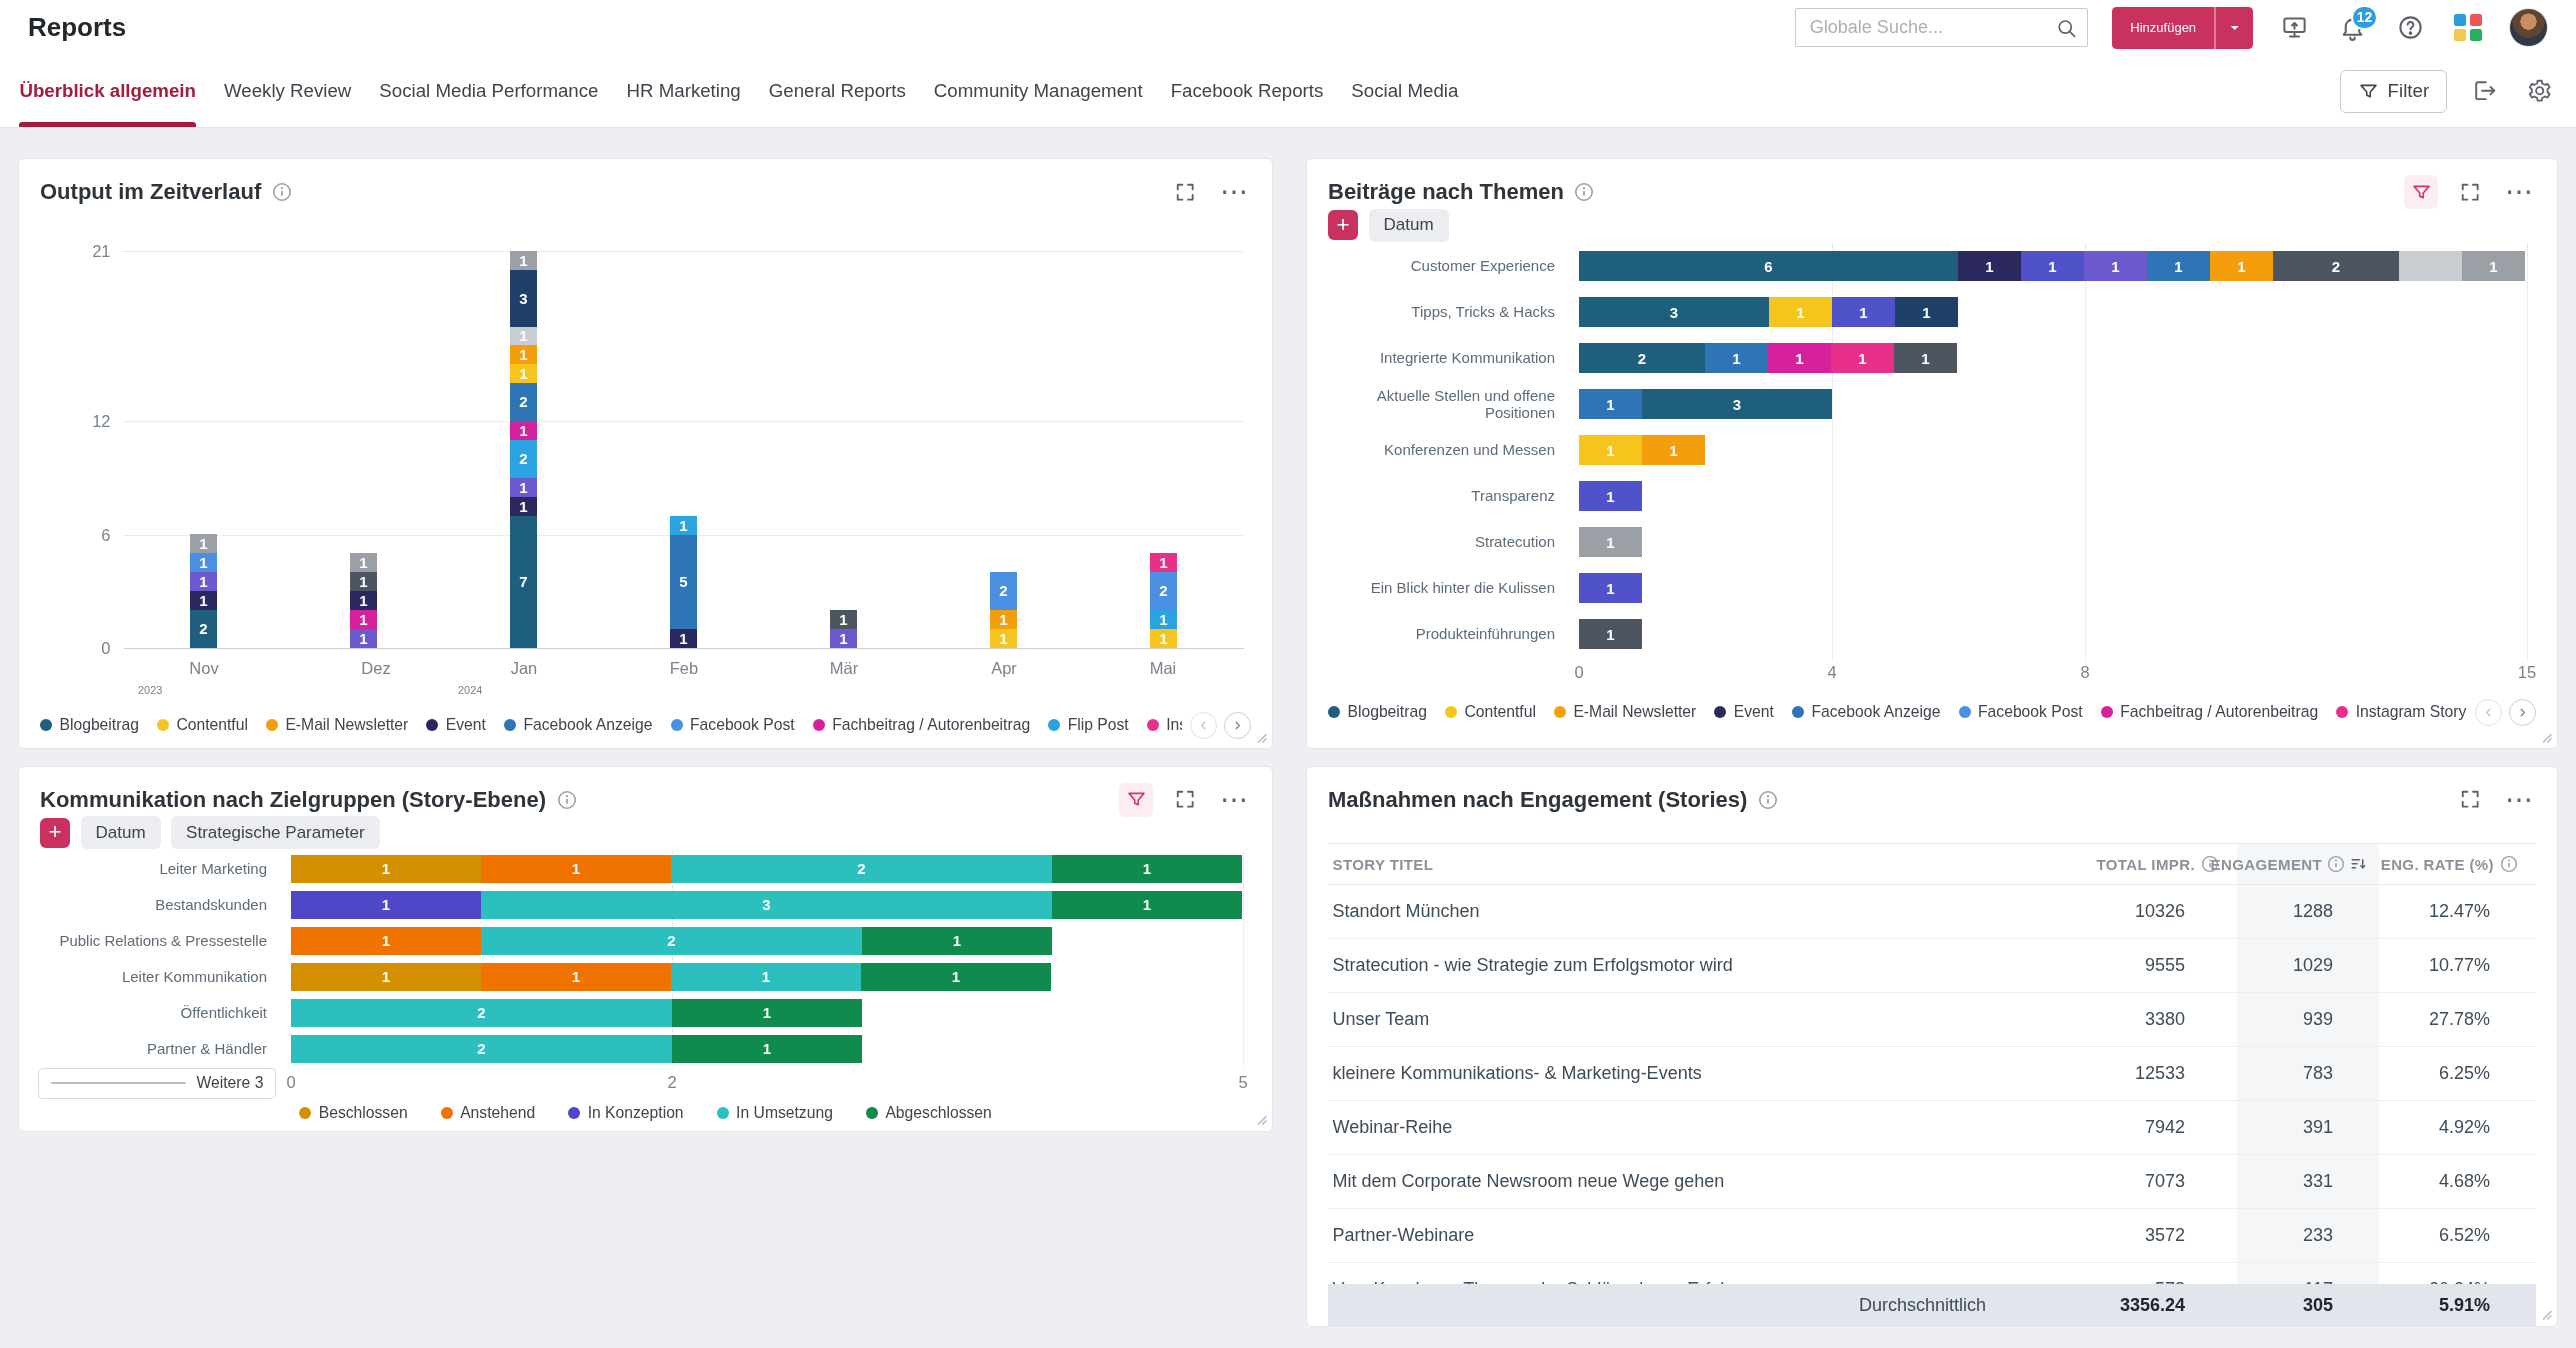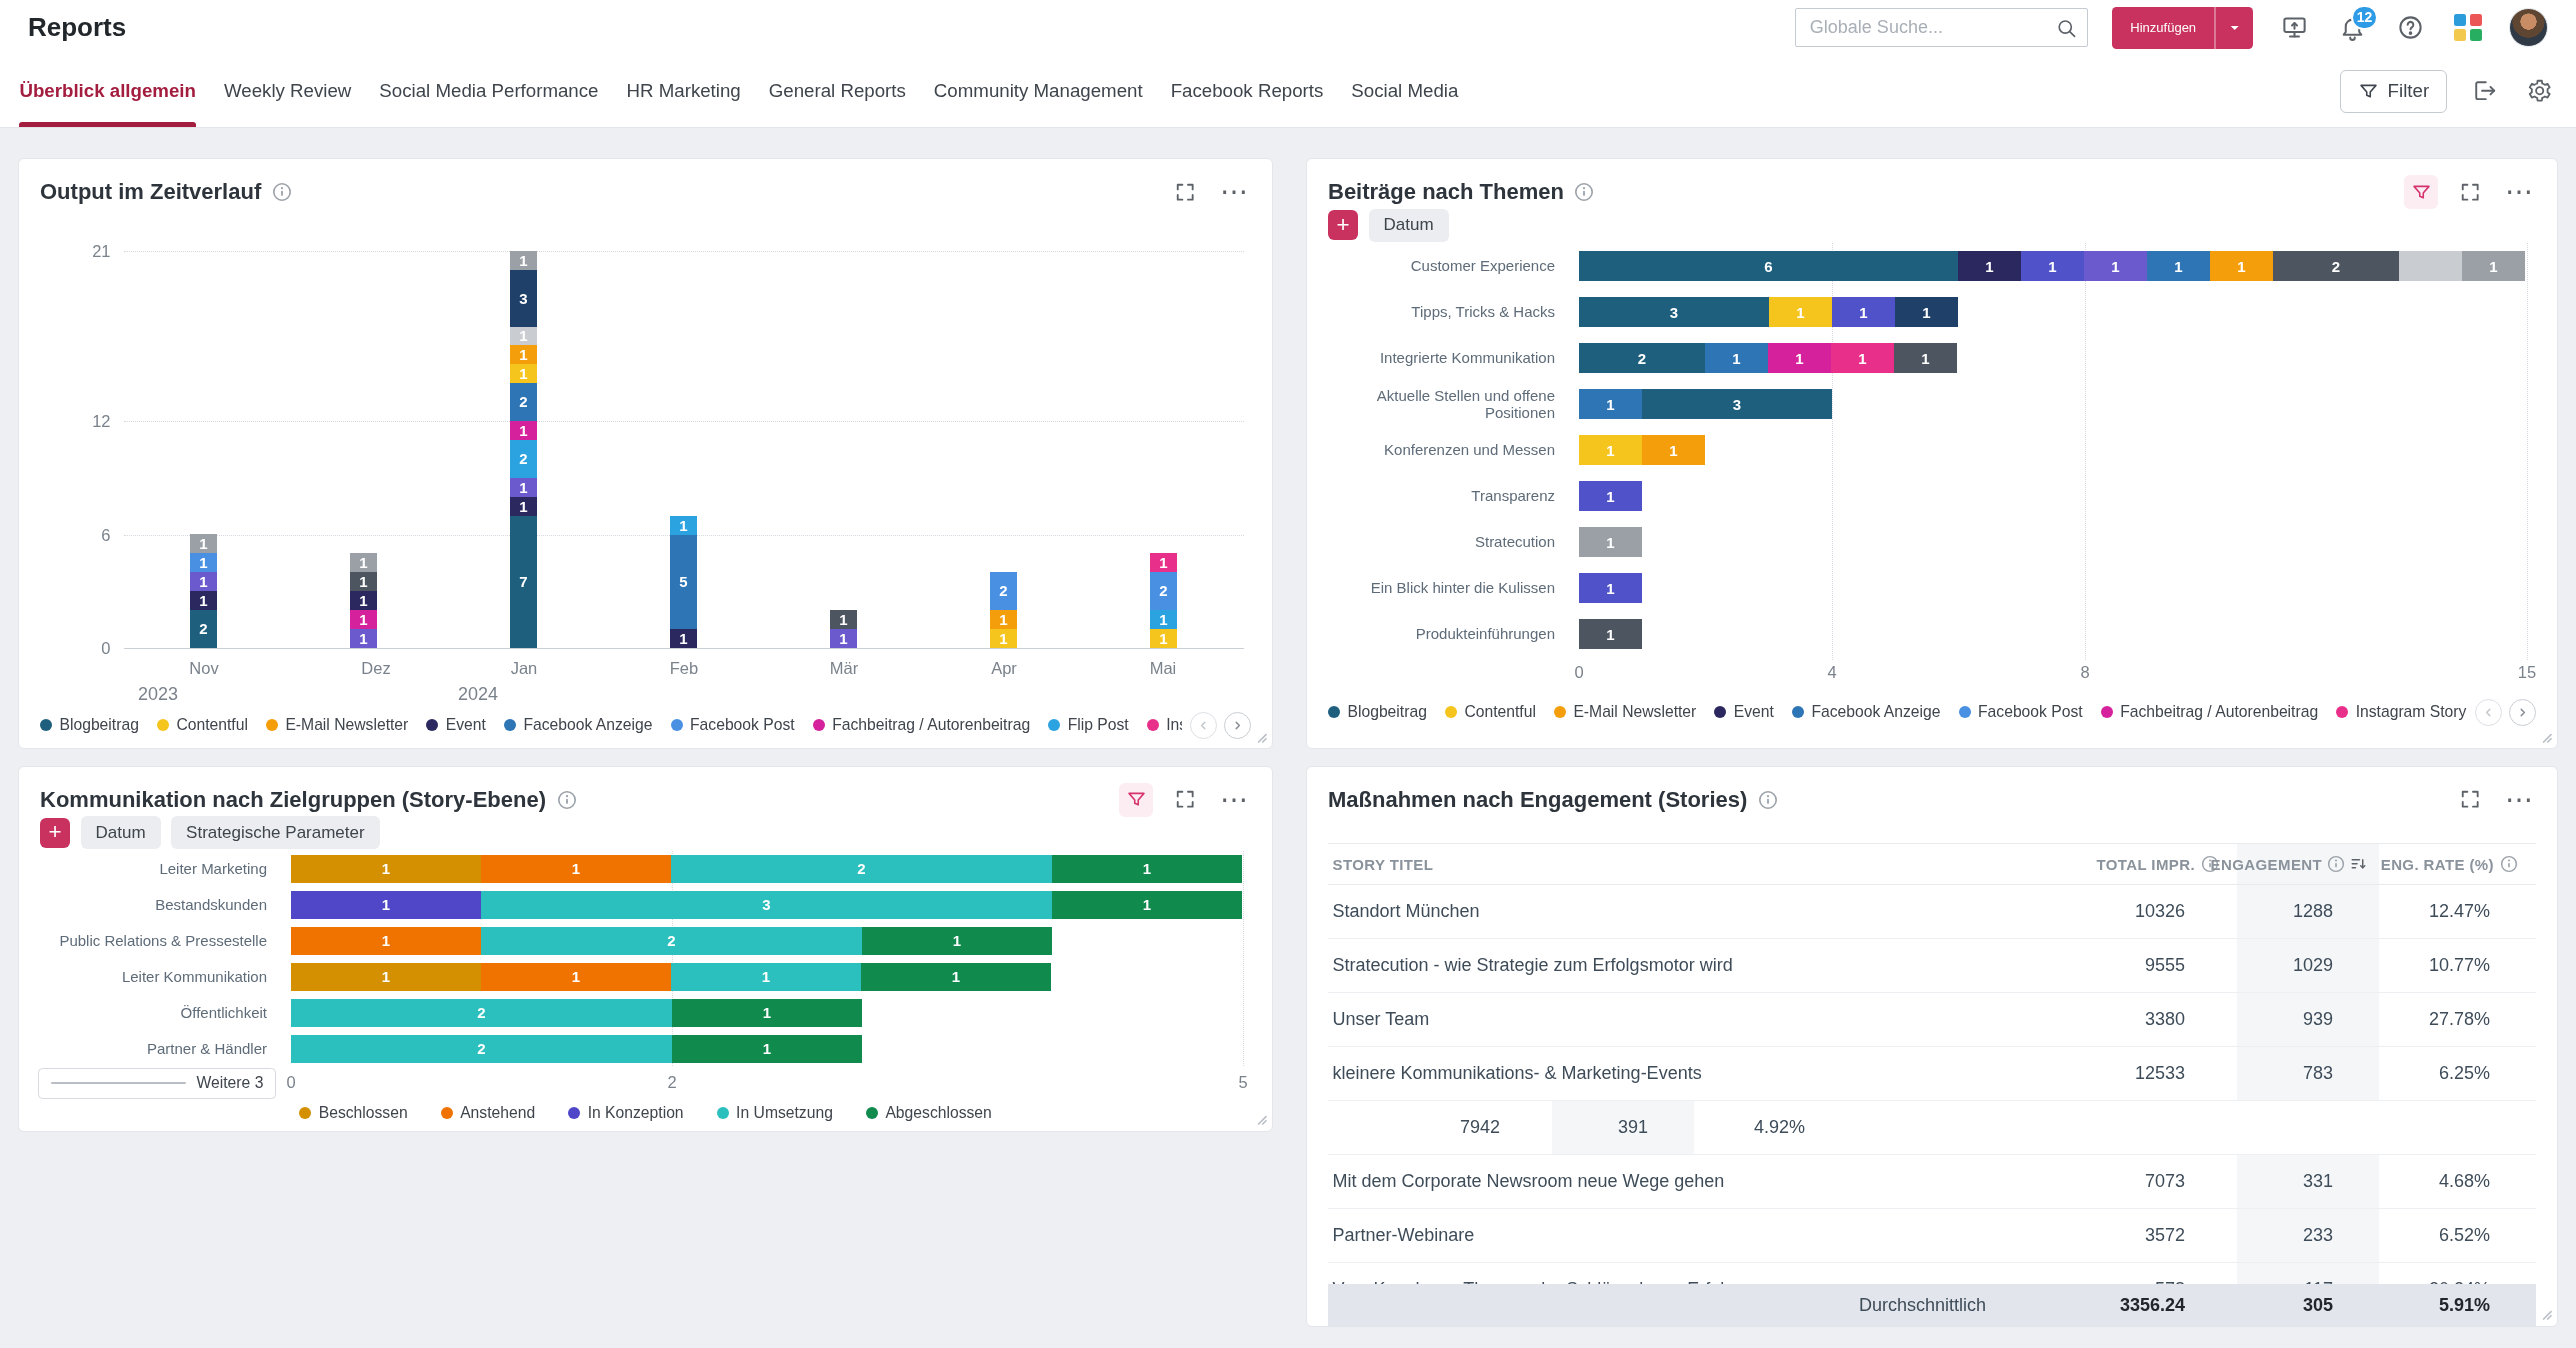--- a/index.html
+++ b/index.html
@@ -118,21 +118,21 @@
   
   .chartA { position: relative; margin: 42px 7.5px 0 84px; height: 397px; }
   .hline { position: absolute; left: 0; right: 0; border-top: 1.5px dotted #D6DAE0; }
   .hline.solid { border-top-style: solid; border-top-color: #CBD0D6; }
   .ylab { position: absolute; right: calc(100% + 13.5px); transform: translateY(-50%); font-size: 16.5px; color: #7A828B; }
   .vseg {
     position: absolute; width: 27px; display: flex; align-items: center; justify-content: center;
     color: #fff; font-size: 15px; font-weight: 600; line-height: 1; cursor: pointer;
   }
   .xlab { position: absolute; transform: translateX(-50%); font-size: 16.5px; color: #7A828B; }
-  .yearlab { position: absolute; font-size: 18px; color: #7A828B; }
+  .yearlab { position: absolute; font-size: 11px; color: #7A828B; }
 
   
   .hchart { position: relative; margin-top: 1.5px; }
   .vline { position: absolute; top: 0; border-left: 1.5px dotted #D6DAE0; }
   .hrow { display: flex; align-items: center; }
   .hlabel {
     font-size: 15px; color: #5E6B78; text-align: right; line-height: 1.15;
     flex: none; padding-right: 12px;
   }
   .htrack { display: flex; align-items: center; flex: 1; position: relative; }
@@ -820,20 +820,21 @@
               <div class="c-eng">939</div>
               <div class="c-rate">27.78%</div>
             </div>
             <div class="tbl-row">
               <div class="c-title">kleinere Kommunikations- &amp; Marketing-Events</div>
               <div class="c-impr">12533</div>
               <div class="c-eng">783</div>
               <div class="c-rate">6.25%</div>
             </div>
             <div class="tbl-row">
+              <div class="c-title">Webinar-Reihe</div>
               <div class="c-impr">7942</div>
               <div class="c-eng">391</div>
               <div class="c-rate">4.92%</div>
             </div>
             <div class="tbl-row">
               <div class="c-title">Mit dem Corporate Newsroom neue Wege gehen</div>
               <div class="c-impr">7073</div>
               <div class="c-eng">331</div>
               <div class="c-rate">4.68%</div>
             </div>

